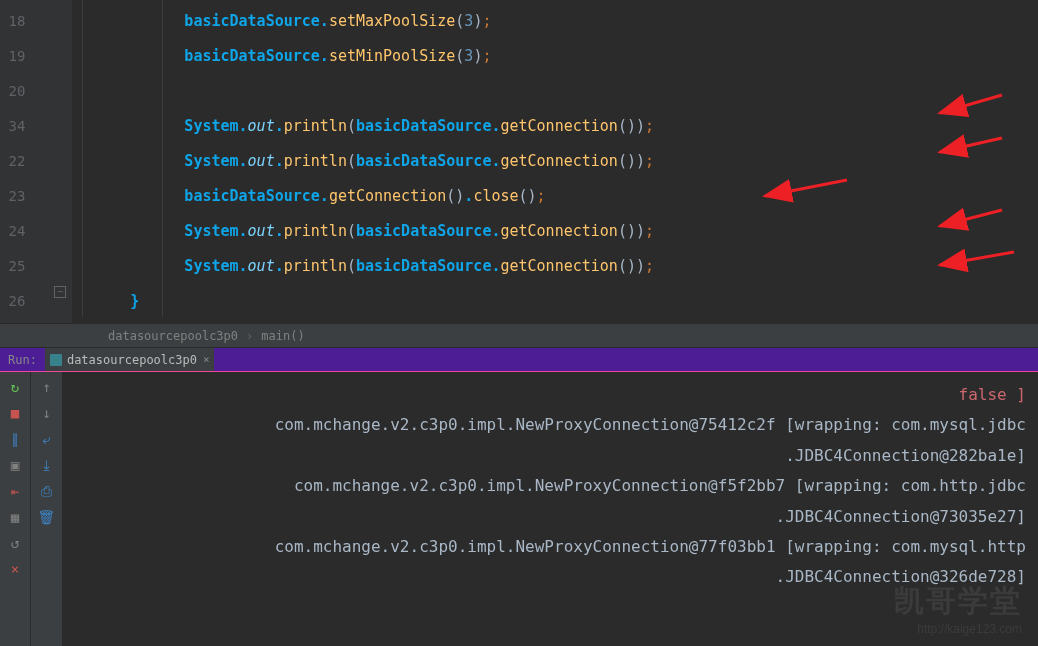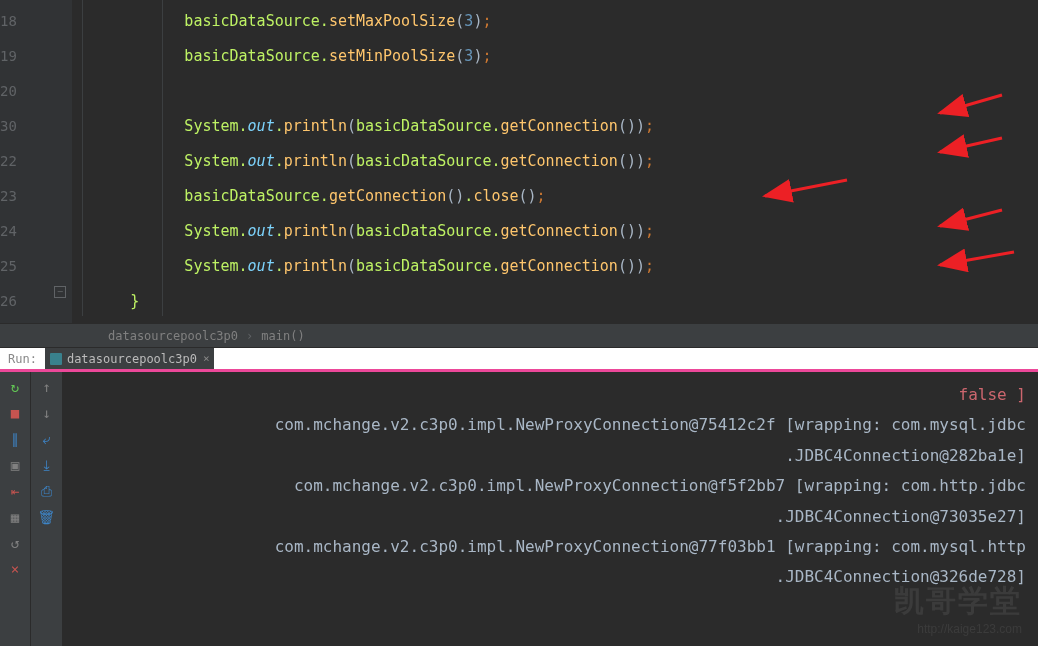--- a/index.html
+++ b/index.html
@@ -15,21 +15,21 @@
 }
 .editor-area {
   display: flex;
   height: 323px;
   background: #2b2b2b;
 }
 .gutter {
   width: 52px;
   background: #313335;
   padding-top: 4px;
-  text-align: left;
+  text-align: center;
   color: #606366;
   font-size: 14px;
   user-select: none;
 }
 .gutter .ln {
   height: 35px;
   line-height: 35px;
   padding-right: 18px;
 }
 .fold-gutter {
@@ -54,21 +54,21 @@
   flex: 1;
   padding-top: 4px;
   padding-left: 4px;
   position: relative;
 }
 .code-line {
   height: 35px;
   line-height: 35px;
   white-space: pre;
 }
-.kw-var { color: #bef264; }
+.kw-var { color: #0ea5e9; font-weight: bold; }
 .kw-method { color: #ffc66d; }
 .kw-field { font-style: italic; color: #7dd3fc; }
 .kw-num { color: #6897bb; }
 .kw-punct { color: #cc7832; }
 .kw-paren { color: #a9b7c6; }
 .indent-guide {
   position: absolute;
   left: 0;
   top: 0;
   width: 1px;
@@ -91,22 +91,22 @@
 }
 .breadcrumbs .crumb {
   padding: 0 8px;
 }
 .breadcrumbs .sep {
   color: #606366;
 }
 
 .run-header {
   height: 24px;
-  background: #ffffff;
-  border-bottom: 3px solid #ec4899;
+  background: #4c1d95;
+  border-bottom: 1px solid #ec4899;
   display: flex;
   align-items: center;
   font-size: 12px;
   color: #bbbbbb;
 }
 .run-header .label {
   padding: 0 8px;
   color: #888;
 }
 .run-header .tab {
@@ -182,21 +182,21 @@
 .watermark .wm2 { font-size: 12px; }
 </style>
 </head>
 <body>
 
 <div class="editor-area">
   <div class="gutter" id="gutter">
       <div class="ln">18</div>
       <div class="ln">19</div>
       <div class="ln">20</div>
-      <div class="ln">30</div>
+      <div class="ln">34</div>
       <div class="ln">22</div>
       <div class="ln">23</div>
       <div class="ln">24</div>
       <div class="ln">25</div>
       <div class="ln">26</div>
     </div>
   <div class="fold-gutter">
     <div class="fold-icon">−</div>
   </div>
   <div class="code" id="code">

